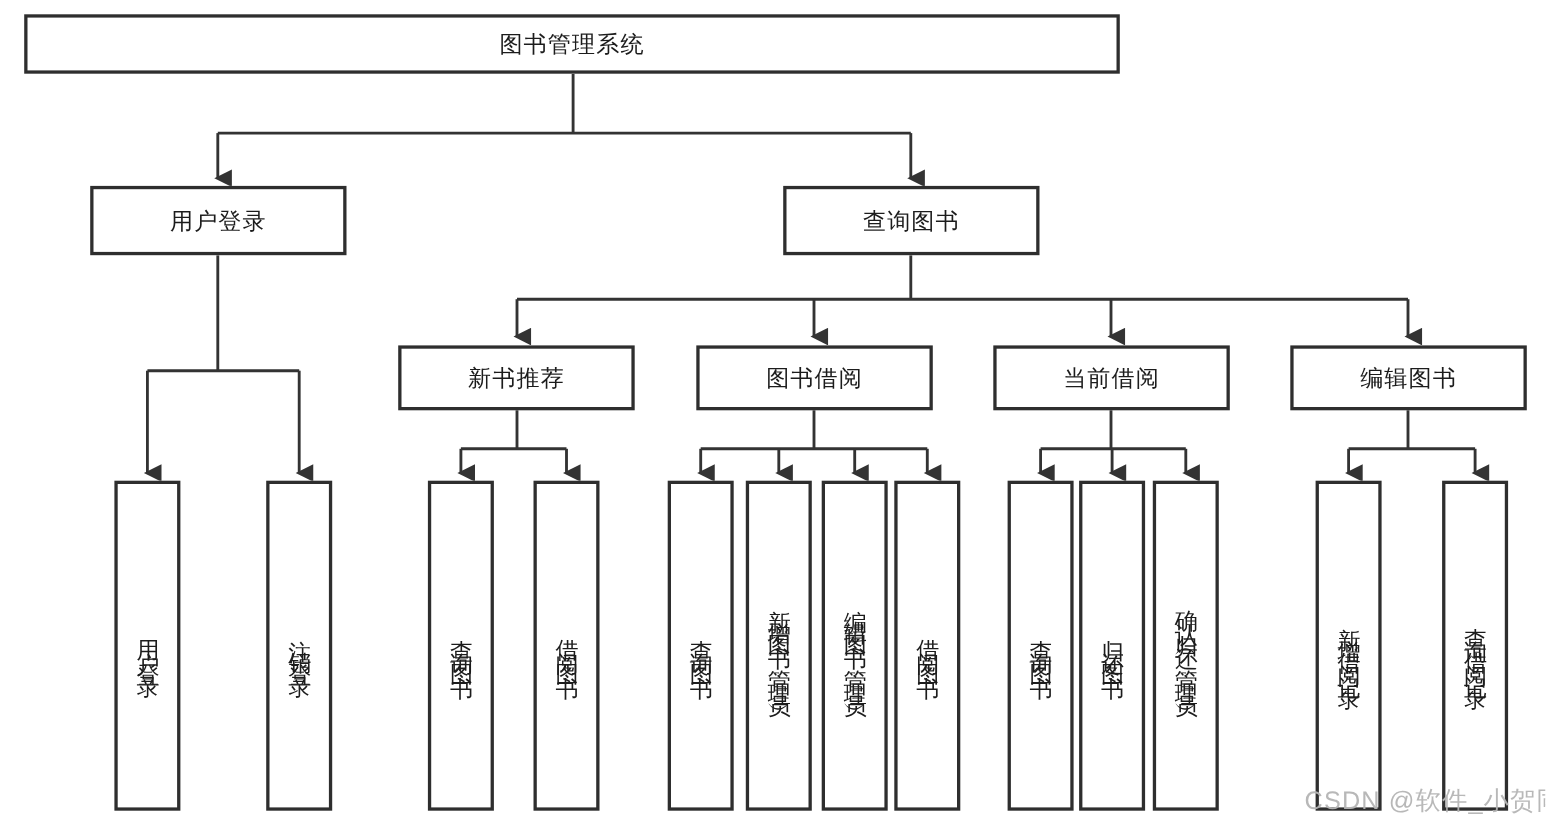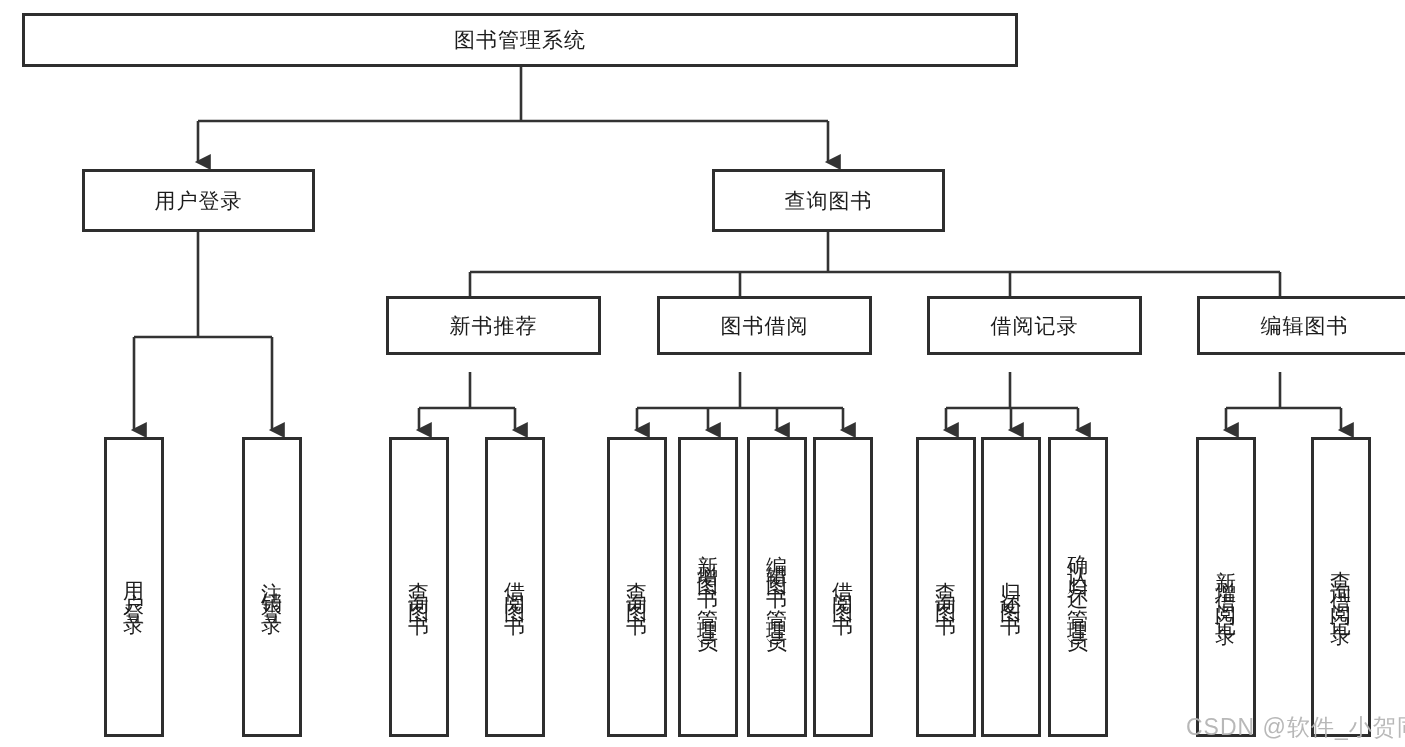--- a/index.html
+++ b/index.html
@@ -28,21 +28,21 @@
     letter-spacing:11px;
     line-height:1;
     font-size:21px;
   }
   
   .b-root{left:22px;top:13px;width:996px;height:54px;}
   
   .b-login{left:82px;top:169px;width:233px;height:63px;}
   .b-mgmt{left:712px;top:169px;width:233px;height:63px;}
   
-  .b-l3{top:296px;height:59px;width:215px;margin-left:24px;}
+  .b-l3{top:314px;height:59px;width:215px;}
   .b-newrec{left:362px;}
   .b-borrow{left:633px;font-family:Liberation Mono, monospace;}
   .b-current{left:903px;}
   .b-records{left:1173px;}
   
   .leaf{top:437px;height:300px;width:60px;}
   .lf1{left:104px;}  .lf2{left:242px;}
   .lf3{left:389px;}  .lf4{left:485px;}
   .lf5{left:607px;}  .lf6{left:678px;}
   .lf7{left:747px;}  .lf8{left:813px;}
@@ -104,21 +104,21 @@
     </g>
   </svg>
 
   <div class="box hbox b-root">图书管理系统</div>
 
   <div class="box hbox b-login">用户登录</div>
   <div class="box hbox b-mgmt">查询图书</div>
 
   <div class="box hbox b-l3 b-newrec">新书推荐</div>
   <div class="box hbox b-l3 b-borrow">图书借阅</div>
-  <div class="box hbox b-l3 b-current">借阅记录</div>
+  <div class="box hbox b-l3 b-current">当前借阅</div>
   <div class="box hbox b-l3 b-records">编辑图书</div>
 
   <div class="box vbox leaf lf1">用户登录</div>
   <div class="box vbox leaf lf2">注销登录</div>
 
   <div class="box vbox leaf lf3">查询图书</div>
   <div class="box vbox leaf lf4">借阅图书</div>
 
   <div class="box vbox leaf lf5">查询图书</div>
   <div class="box vbox leaf lf6">新增图书（管理员）</div>

